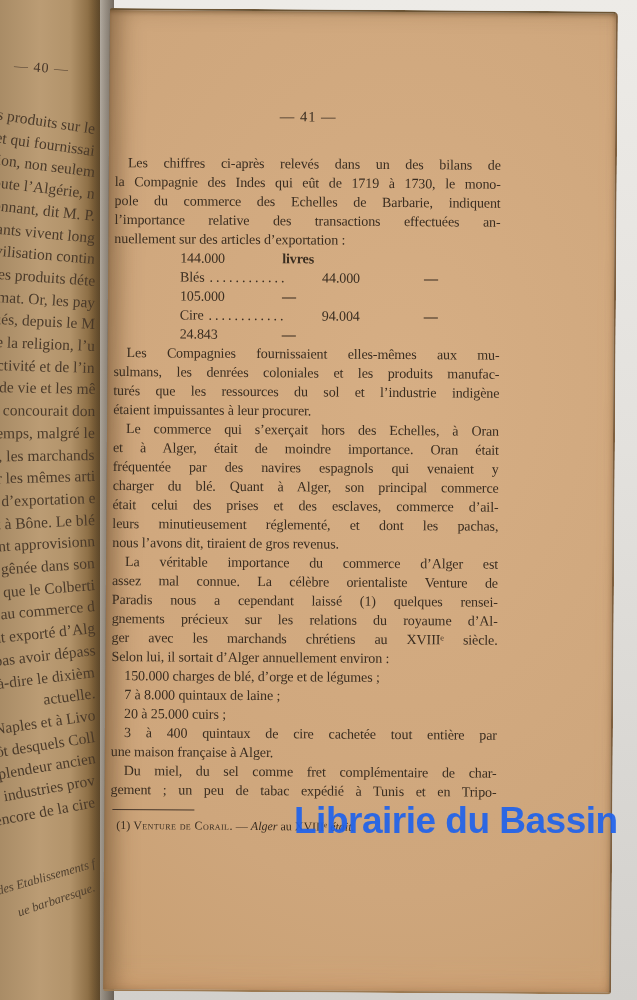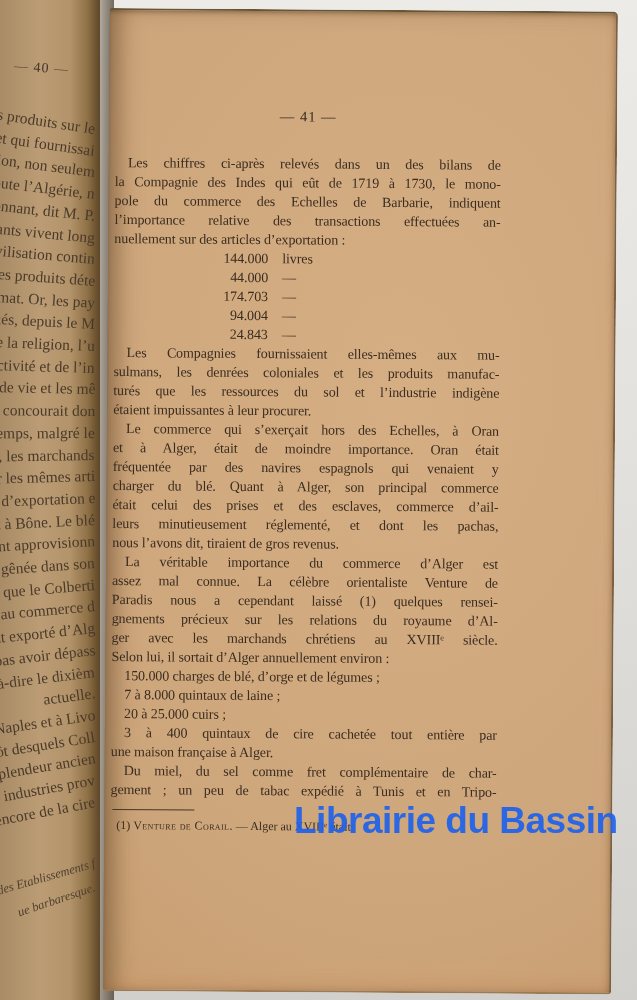--- a/index.html
+++ b/index.html
@@ -34,26 +34,26 @@
               color:#3a2d20;}
   .rp-number{position:absolute;top:97px;left:6px;width:386px;text-align:center;
              font-size:14.5px;letter-spacing:1px;}
   .rp-body{position:absolute;top:143px;left:6px;width:386px;font-size:14px;letter-spacing:-0.1px;}
   .line{height:19px;line-height:19px;overflow:hidden;}
   .just{text-align:justify;text-align-last:justify;}
   .first{text-indent:13px;}
   .trow{height:19px;line-height:19px;display:flex;padding-left:66px;}
   .tleft{width:142px;white-space:nowrap;overflow:hidden;}
   .dots{letter-spacing:3px;margin-left:5px;}
-  .tval{width:88px;text-align:right;}
-  .tunit{margin-left:14px;}
+  .tval{width:88px;}
+  .tunit{margin-left:14px;font-weight:bold;}
   .fn-rule{position:absolute;top:799px;left:8px;width:82px;border-top:1.6px solid #46362a;}
   .footnote{position:absolute;top:808px;left:12px;font-size:12px;white-space:nowrap;}
   .fn-sc{font-variant-caps:small-caps;letter-spacing:0.4px;}
-  .fn-it{text-align:center;}
+  .fn-it{font-style:italic;text-align:center;}
 
   
   .watermark{position:absolute;left:294px;top:800px;z-index:5;
              font-family:"Liberation Sans","DejaVu Sans",sans-serif;
              font-size:37px;letter-spacing:-0.5px;color:rgba(30,98,235,0.92);white-space:nowrap;font-weight:bold;}
 </style>
 </head>
 <body>
 
 <div class="photo">
@@ -106,28 +106,30 @@
         <div class="line first just">Les chiffres ci-après relevés dans un des bilans de</div>
         <div class="line just">la Compagnie des Indes qui eût de 1719 à 1730, le mono-</div>
         <div class="line just">pole du commerce des Echelles de Barbarie, indiquent</div>
         <div class="line just">l’importance relative des transactions effectuées an-</div>
         <div class="line">nuellement sur des articles d’exportation :</div>
         <div class="trow">
           <span class="tval">144.000</span>
           <span class="tunit">livres</span>
         </div>
         <div class="trow">
+          <span class="tleft"><span>Blés</span><span class="dots">............</span></span>
           <span class="tval">44.000</span>
           <span class="tunit">—</span>
         </div>
         <div class="trow">
-          <span class="tval">174.703</span>
+          <span class="tval">105.000</span>
           <span class="tunit">—</span>
         </div>
         <div class="trow">
+          <span class="tleft"><span>Cire</span><span class="dots">............</span></span>
           <span class="tval">94.004</span>
           <span class="tunit">—</span>
         </div>
         <div class="trow">
           <span class="tval">24.843</span>
           <span class="tunit">—</span>
         </div>
         <div class="line first just">Les Compagnies fournissaient elles-mêmes aux mu-</div>
         <div class="line just">sulmans, les denrées coloniales et les produits manufac-</div>
         <div class="line just">turés que les ressources du sol et l’industrie indigène</div>

